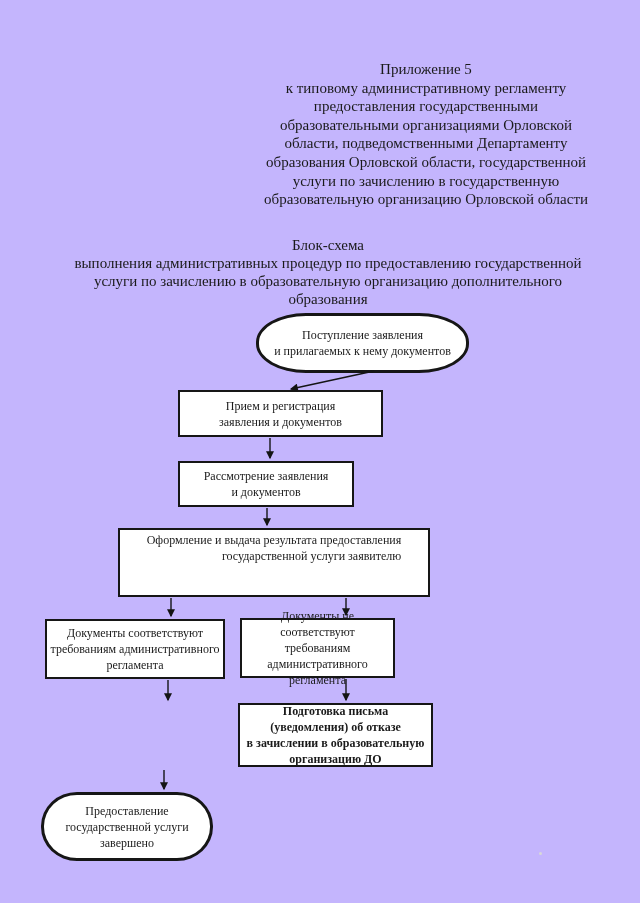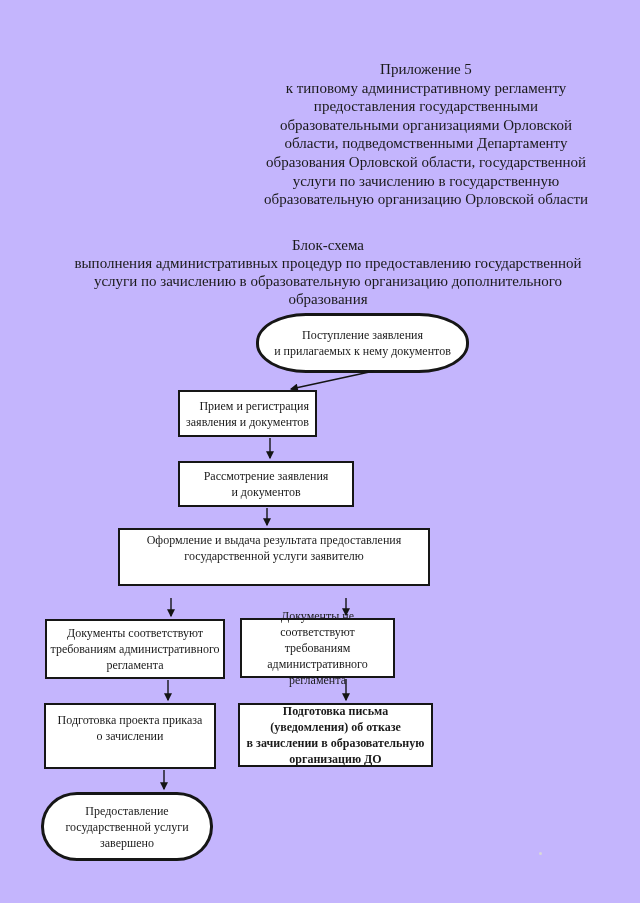--- a/index.html
+++ b/index.html
@@ -52,51 +52,47 @@
   <div class="title-block pre">Блок-схема
 выполнения административных процедур по предоставлению государственной
 услуги по зачислению в образовательную организацию дополнительного
 образования</div>
 
   <div class="node stadium" style="left:256px;top:313px;width:213px;height:60px;border-radius:50px/29px;">
     <span class="pre">Поступление заявления
 и прилагаемых к нему документов</span>
   </div>
 
-  <div class="node" style="left:178px;top:390px;width:139px;height:47px;text-align:right;">
+  <div class="node" style="left:178px;top:390px;width:205px;height:47px;">
     <span class="pre">Прием и регистрация
 заявления и документов</span>
   </div>
 
   <div class="node" style="left:178px;top:461px;width:176px;height:46px;">
     <span class="pre">Рассмотрение заявления
 и документов</span>
   </div>
 
-  <div class="node top-align" style="left:118px;top:528px;width:312px;height:58px;">
+  <div class="node top-align" style="left:118px;top:528px;width:312px;height:69px;text-align:right;">
     <span class="pre">Оформление и выдача результата предоставления
 государственной услуги заявителю</span>
   </div>
 
   <div class="node" style="left:45px;top:619px;width:180px;height:60px;">
     <span class="pre">Документы соответствуют
 требованиям административного
 регламента</span>
   </div>
 
   <div class="node" style="left:240px;top:618px;width:155px;height:60px;">
     <span class="pre">Документы не соответствуют
 требованиям административного
 регламента</span>
   </div>
 
-  <div class="node top-align" style="left:44px;top:703px;width:172px;height:66px;padding-top:7px;">
-    <span class="pre">Подготовка проекта приказа
-о зачислении</span>
-  </div>
 
   <div class="node" style="left:238px;top:703px;width:195px;height:64px;font-weight:bold;">
     <span class="pre">Подготовка письма
 (уведомления) об отказе
 в зачислении в образовательную
 организацию ДО</span>
   </div>
 
   <div class="node stadium" style="left:41px;top:792px;width:172px;height:69px;border-radius:36px/34px;text-align:center;">
     <span class="pre">Предоставление

